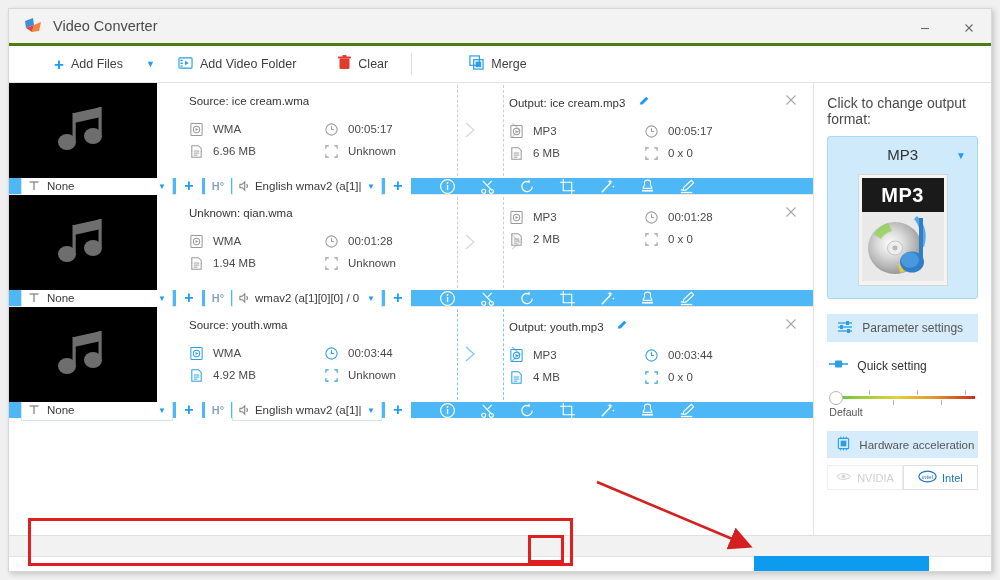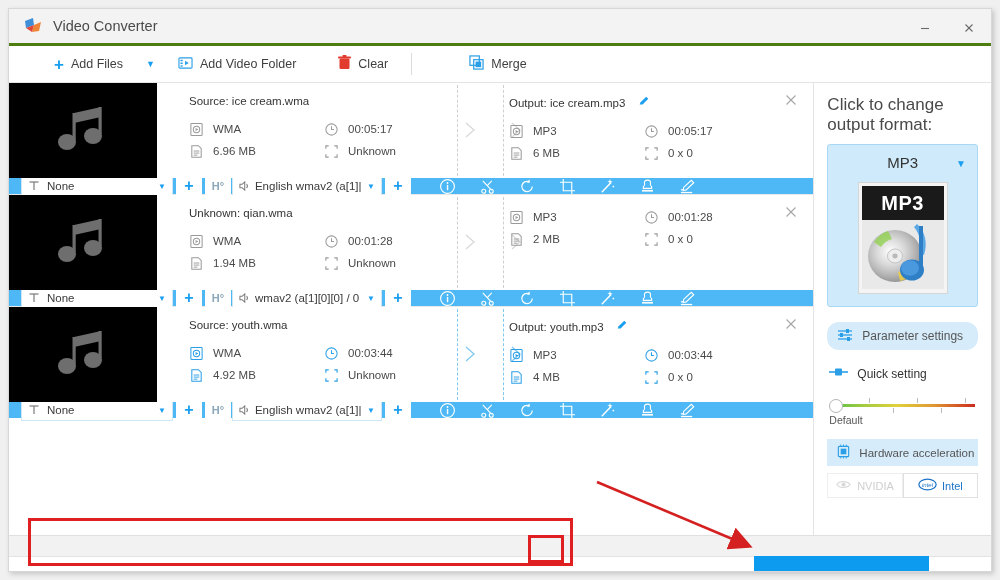--- a/index.html
+++ b/index.html
@@ -120,21 +120,21 @@
   .rowsep { height: 1px; background: #e9e9e9; }
 
   
   .filerow.selected .meta-cell .mtxt { color: #4a4a4a; }
 
   
   .sidebar {
     width: 178px; background: #fff; border-left: 1px solid #e4e4e4;
     padding: 12px 0 0 0; position: relative;
   }
-  .sb-hint { font-size: 17px; color: #4a4a4a; padding-left: 13px; }
+  .sb-hint { font-size: 14px; color: #4a4a4a; padding-left: 13px; }
   .fmt-card {
     margin: 9px 13px 0 13px; height: 163px;
     background: #cfeafb; border: 1px solid #a9d8f4; border-radius: 3px;
     position: relative;
   }
   .fmt-name {
     text-align: center; padding-top: 9px; font-size: 15px; color: #333;
   }
   .fmt-caret { position: absolute; right: 11px; top: 13px; color: #1a9ff0; font-size: 10px; }
   .fmt-thumb {
@@ -147,21 +147,21 @@
     display: flex; align-items: center; justify-content: center;
     color: #fff; font-size: 20px; font-weight: bold; letter-spacing: .5px;
   }
   .fmt-thumb .discarea {
     height: 69px; background: #e9e9e9; position: relative; overflow: hidden;
   }
 
   .param-btn {
     margin: 15px 13px 0 13px; height: 28px; background: #d6ecfb;
     display: flex; align-items: center; padding-left: 10px;
-    font-size: 12px; color: #555; cursor: pointer; border-radius: 12px;
+    font-size: 12px; color: #555; cursor: pointer;
   }
   .param-btn .plabel { margin-left: 9px; }
   .quick-row {
     margin: 16px 0 0 15px; display: flex; align-items: center;
     font-size: 12px; color: #333;
   }
   .quick-row .qlabel { margin-left: 8px; }
   .slider { margin: 14px 0 0 15px; width: 146px; position: relative; height: 26px; }
   .slider-track {
     position: absolute; top: 9px; left: 4px; width: 142px; height: 3px;

